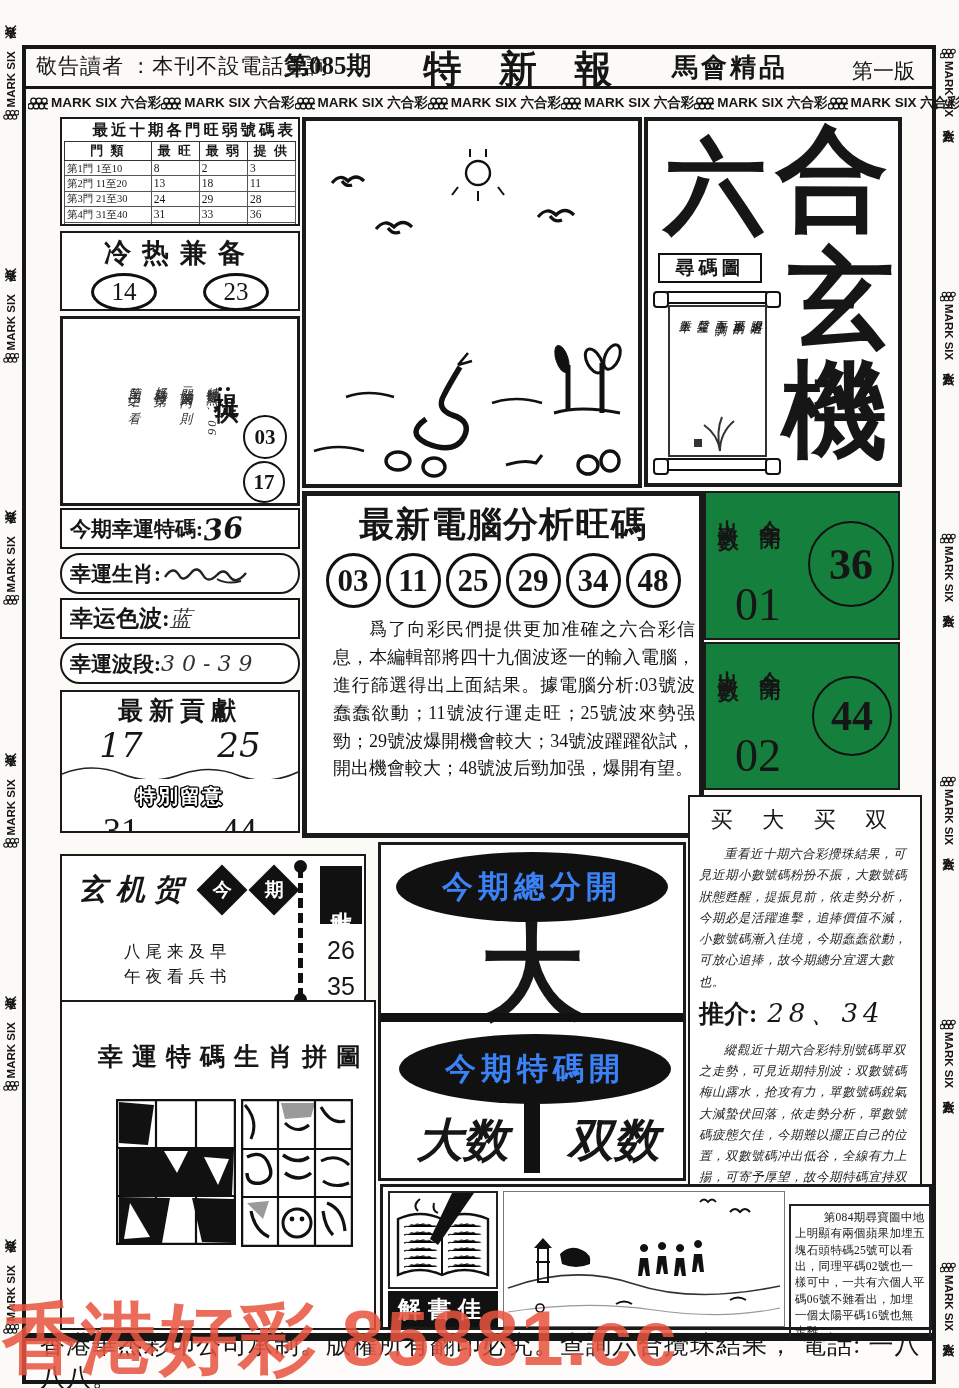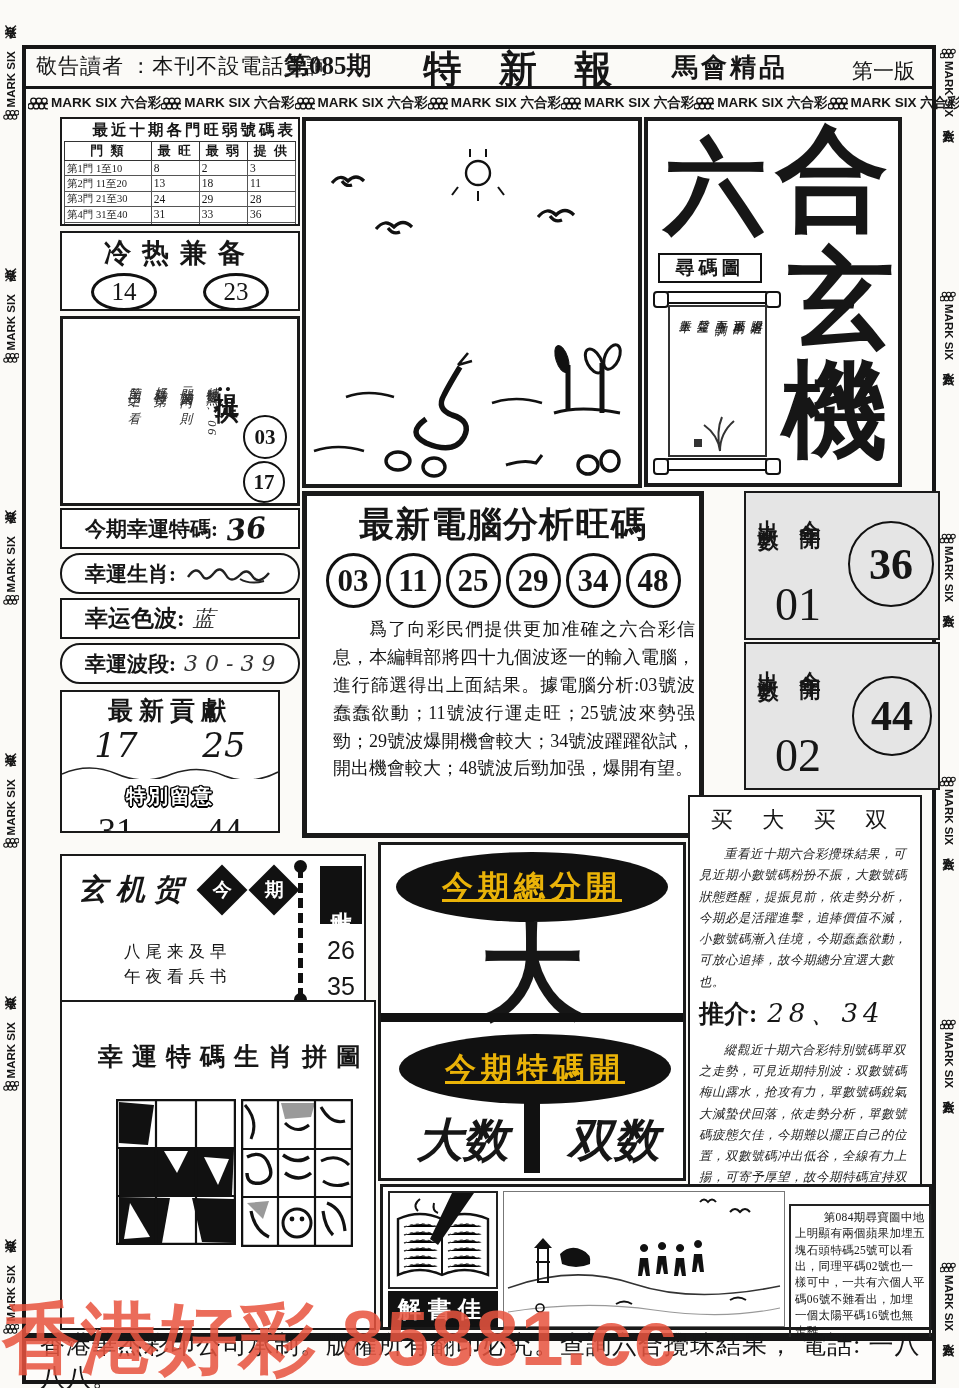--- a/index.html
+++ b/index.html
@@ -42,30 +42,30 @@
   #special { left:60px; top:316px; width:240px; height:190px; border-width:3px; }
   #special .s-title { text-align:center; font-size:37px; font-weight:900; letter-spacing:1px; line-height:1.1; }
   .s-notes { position:absolute; left:8px; top:58px; width:148px; height:122px; writing-mode:vertical-rl; font-size:12.5px; font-style:italic; color:#2b2b2b; line-height:1.2; }
   .s-notes div { margin-left:11px; letter-spacing:2px; }
   .s-provide { position:absolute; right:54px; top:54px; writing-mode:vertical-rl; font-size:25px; font-weight:700; letter-spacing:6px; }
   .circ { border:2px solid #111; border-radius:50%; display:flex; align-items:center; justify-content:center; font-weight:700; }
   #special .c1 { position:absolute; right:10px; top:96px; width:44px; height:44px; font-size:21px; }
   #special .c2 { position:absolute; right:12px; top:142px; width:42px; height:42px; font-size:21px; }
 
   
-  .lucky-row { position:absolute; left:60px; width:240px; height:41px; background:#fff; border:2px solid #161616; display:flex; align-items:center; padding-left:23px; gap:8px; }
+  .lucky-row { position:absolute; left:60px; width:240px; height:41px; background:#fff; border:2px solid #161616; display:flex; align-items:center; padding-left:8px; gap:0; }
   .lucky-row.pill { border-radius:20px; }
   .lucky-row .lbl { font-size:21px; font-weight:700; white-space:nowrap; }
   .hand { font-family:"DejaVu Serif",serif; font-style:italic; }
   .lr-val1 { font-size:29px; font-weight:700; transform:rotate(-5deg); }
   .lr-val3 { font-size:22px; color:#333; }
   .lr-val4 { font-size:22px; letter-spacing:7px; color:#333; }
 
   
-  #contrib { left:60px; top:690px; width:220px; height:143px; overflow:hidden; }
+  #contrib { left:60px; top:690px; width:240px; height:143px; overflow:hidden; }
   #contrib .t { text-align:center; font-size:25px; font-weight:900; letter-spacing:6px; margin-top:2px; }
   #contrib .nums { display:flex; justify-content:space-around; font-size:34px; margin-top:-2px; }
   #contrib .note { text-align:center; font-size:20px; font-weight:900; letter-spacing:2px; color:#fff;
       text-shadow:-1.5px 0 #000,1.5px 0 #000,0 -1.5px #000,0 1.5px #000,-1px -1px #000,1px 1px #000,-1px 1px #000,1px -1px #000; }
   #contrib .nums2 { display:flex; justify-content:space-around; font-size:36px; }
 
   
   #mystery { left:60px; top:838px; width:306px; height:158px;margin-top:16px; }
   #mystery .row { position:absolute; left:16px; top:14px; display:flex; align-items:center; gap:8px; }
   #mystery .mt { font-size:29px; font-weight:900; font-style:italic; letter-spacing:9px; }
@@ -103,40 +103,40 @@
   #mystic .c4 { left:134px; top:238px; font-size:106px; }
   #mystic .slabel { position:absolute; left:10px; top:132px; width:104px; height:30px; border:2px solid #111; display:flex; align-items:center; justify-content:center; font-size:19px; font-weight:700; letter-spacing:4px; }
   #mystic .scroll { position:absolute; left:4px; top:170px; width:130px; height:188px; }
   .roller { position:relative; height:13px; border:2px solid #111; border-radius:7px; background:#fff; margin:0 10px; }
   .roller::before, .roller::after { content:""; position:absolute; top:-2px; width:12px; height:13px; border:2px solid #111; border-radius:4px; background:#fff; }
   .roller::before { left:-11px; } .roller::after { right:-11px; }
   .scroll-paper { margin:1px 16px; height:152px; border:2px solid #333; padding:4px 3px; writing-mode:vertical-rl; font-size:11.5px; font-style:italic; line-height:1.2; overflow:hidden; position:relative; }
   .scroll-paper div { margin-left:4px; letter-spacing:1px; }
 
   
-  .freq { position:absolute; left:744px; width:196px; background:#e5e5e5; border:2px solid #1a1a1a; }
+  .freq { position:absolute; left:704px; width:196px; background:#15803d; border:2px solid #1a1a1a; }
   #freq1 { top:491px; height:149px; } #freq2 { top:642px; height:148px; }
   .freq .l1 { position:absolute; left:8px; top:10px; writing-mode:vertical-rl; font-size:21px; font-weight:700; letter-spacing:5px; }
   .freq .l2 { position:absolute; left:50px; top:10px; writing-mode:vertical-rl; font-size:21px; font-weight:700; letter-spacing:5px; }
   .freq .rank { position:absolute; left:6px; top:84px; width:92px; text-align:center; font-size:46px; line-height:1.2; }
   .freq .circ { position:absolute; }
   #freq1 .circ { left:102px; top:28px; width:86px; height:86px; font-size:44px; }
   #freq2 .circ { left:106px; top:32px; width:80px; height:80px; font-size:42px; }
 
   
   #analysis { left:688px; top:795px; width:234px; height:446px; padding:4px 9px; overflow:hidden; }
   #analysis .at { text-align:center; font-size:22px; letter-spacing:12px; margin-top:4px; }
   #analysis p { margin-top:8px; font-size:12.5px; line-height:1.7; text-indent:2em; letter-spacing:0.5px; color:#222; }
   #analysis .rec { display:flex; align-items:baseline; gap:10px; margin-top:4px; }
   #analysis .rec .rl { font-size:25px; font-weight:900; }
   #analysis .rec .rv { font-size:26px; letter-spacing:5px; }
 
   
   #openbox { left:378px; top:842px; width:308px; height:339px; border-width:3px; }
-  .pill-title { width:272px; height:70px; margin:7px auto 0 auto; background:#111; border-radius:50%; color:#eab308; display:flex; align-items:center; justify-content:center; font-size:31px; font-weight:700; letter-spacing:5px;text-decoration:underline; }
+  .pill-title { width:272px; height:70px; margin:7px auto 0 auto; background:#111; border-radius:50%; color:#3b82f6; display:flex; align-items:center; justify-content:center; font-size:31px; font-weight:700; letter-spacing:5px; }
   #openbox .big { text-align:center; font-size:104px; line-height:1; margin-top:0px; font-weight:600; }
   #openbox .divider { position:absolute; left:0; right:0; top:168px; height:9px; background:#111; }
   #openbox .pill2 { position:absolute; left:18px; top:182px; }
   #openbox .vbar { position:absolute; left:calc(50% - 8px); top:252px; bottom:5px; width:16px; background:#111; }
   #openbox .vals { position:absolute; left:0; right:0; top:258px; bottom:0; display:flex; }
   #openbox .vals div { flex:1; display:flex; align-items:center; justify-content:center; font-size:46px; font-weight:700; font-style:italic;margin-left:12px; }
 
   
   #bstrip { left:380px; top:1184px; width:552px; height:146px; border-width:3px; }
   #bstrip .book { position:absolute; left:5px; top:4px; width:110px; height:98px; border:2px solid #222; }

